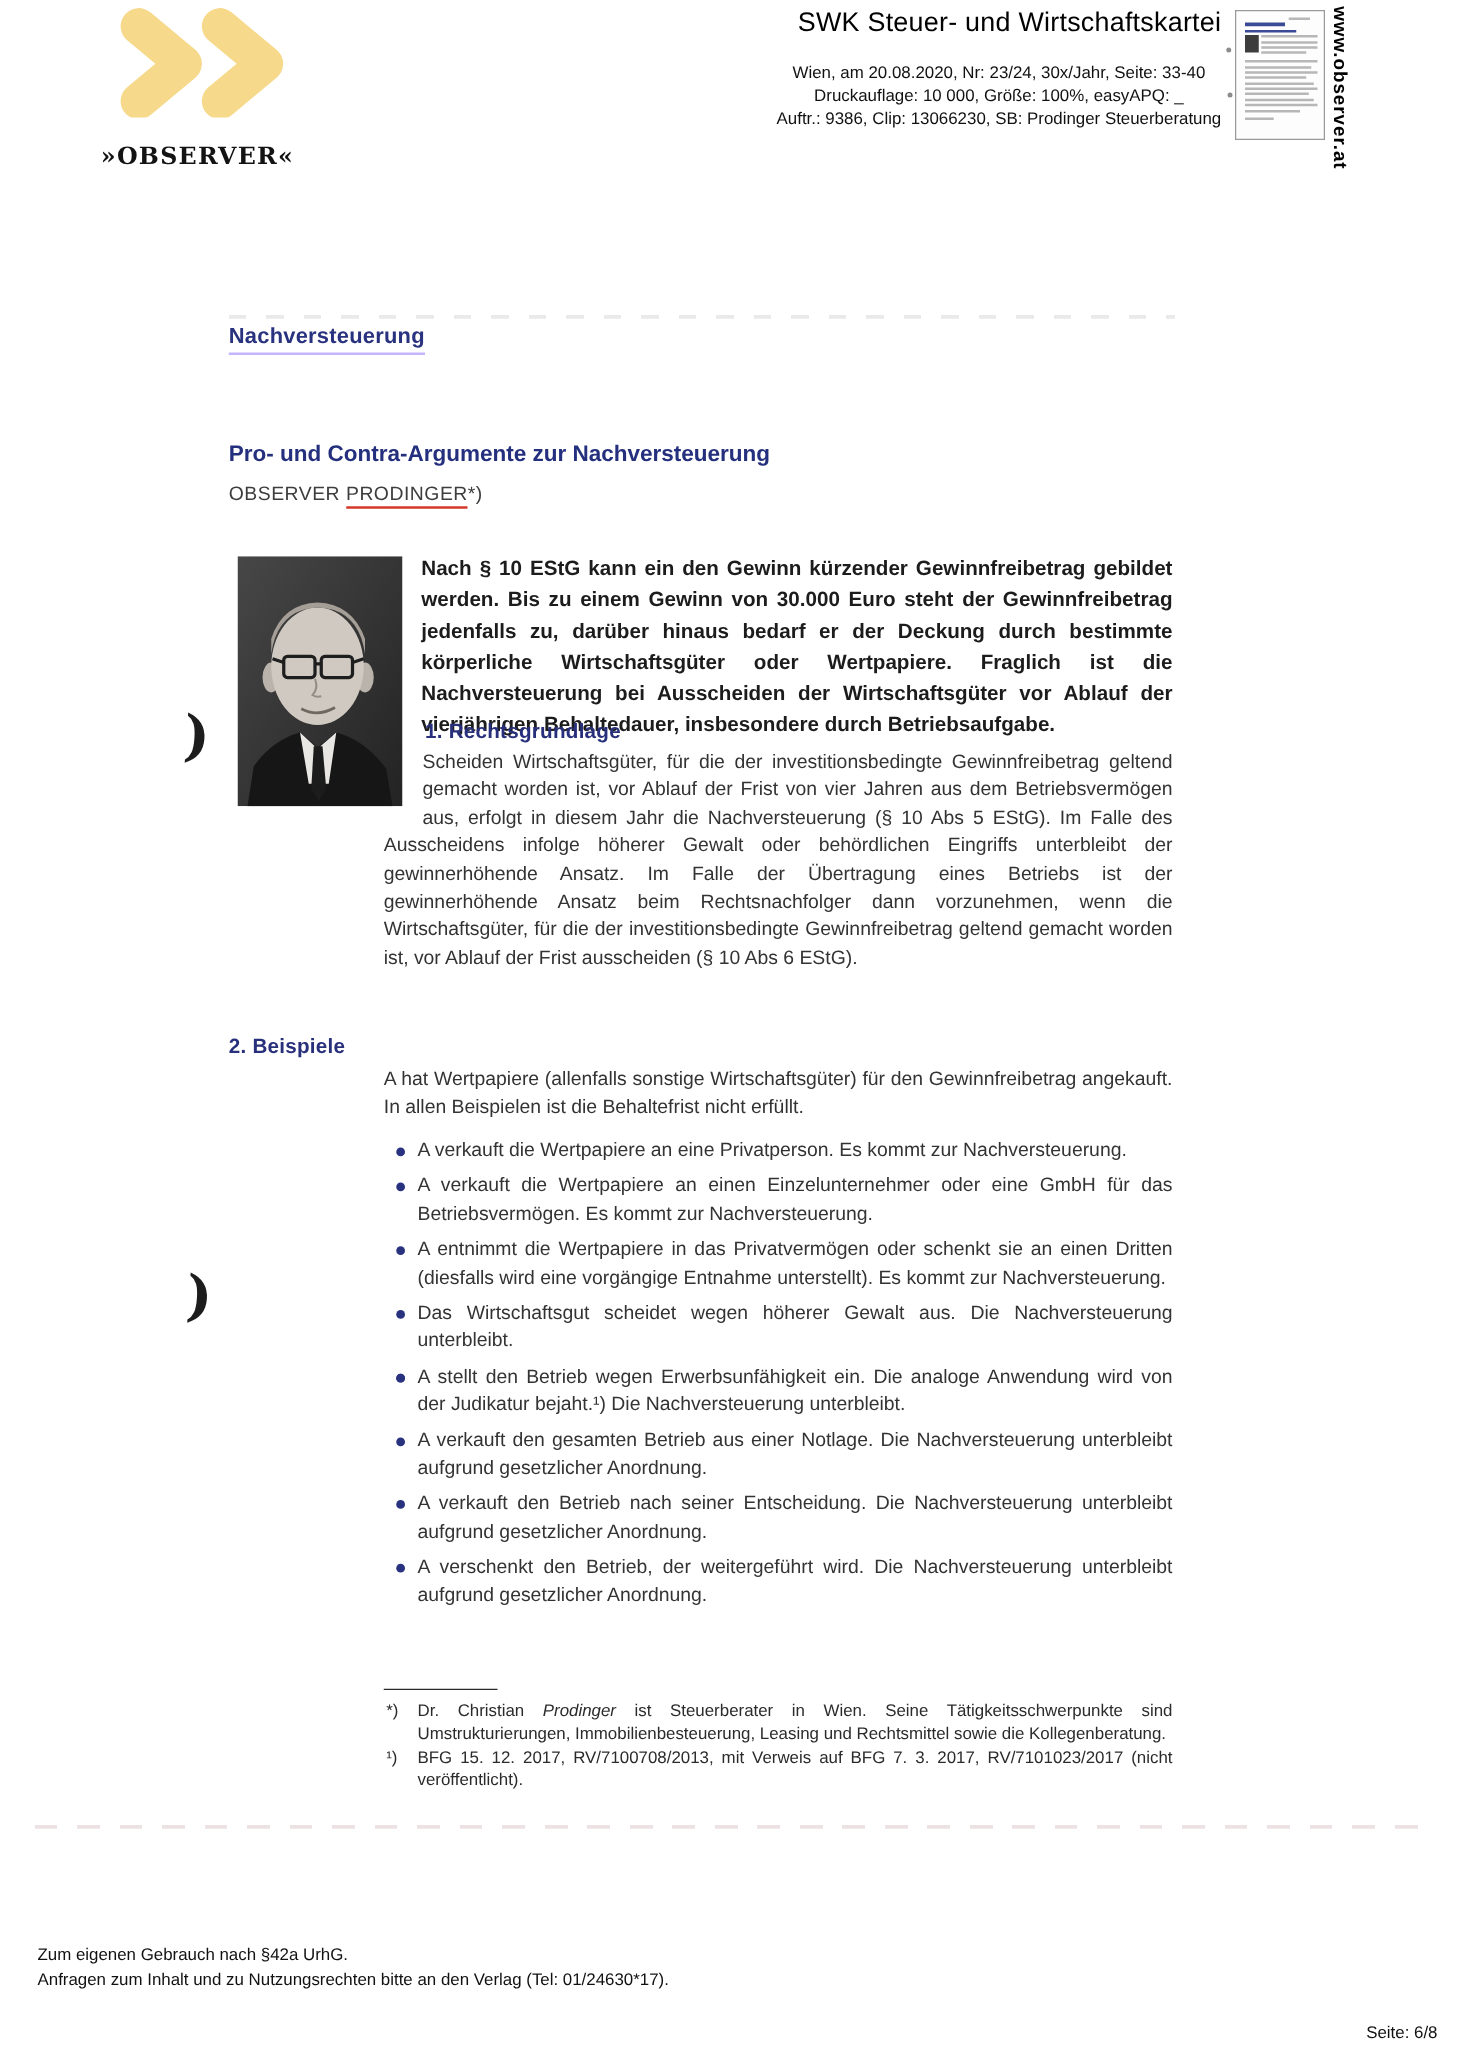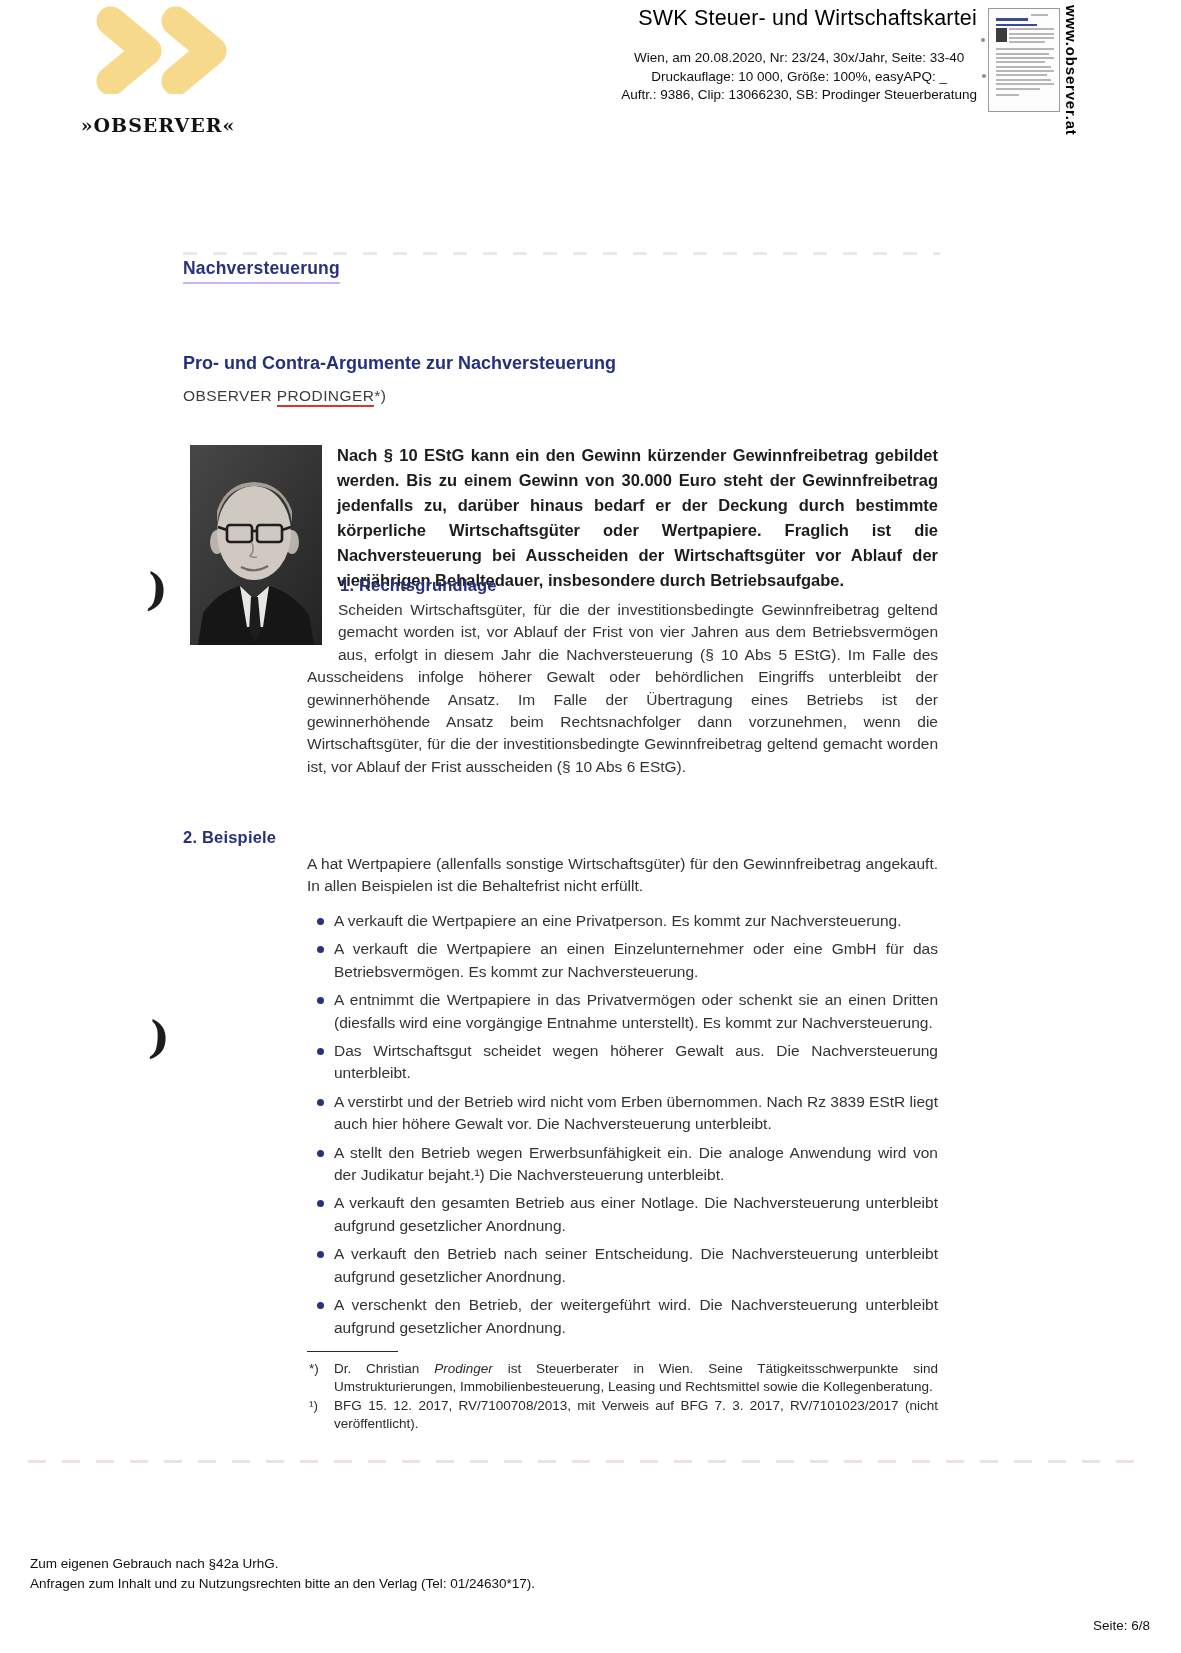--- a/index.html
+++ b/index.html
@@ -201,21 +201,21 @@
   </div>
 
   <div class="abs sec-heading h2pos">2. Beispiele</div>
   <div class="abs body-par par2">A hat Wertpapiere (allenfalls sonstige Wirtschaftsgüter) für den Gewinnfreibetrag angekauft. In allen Beispielen ist die Behaltefrist nicht erfüllt.</div>
 
   <div class="abs bullet-list">
     <div class="bullet-item"><span class="dot"></span><span>A verkauft die Wertpapiere an eine Privatperson. Es kommt zur Nachversteuerung.</span></div>
     <div class="bullet-item"><span class="dot"></span><span>A verkauft die Wertpapiere an einen Einzelunternehmer oder eine GmbH für das Betriebsvermögen. Es kommt zur Nachversteuerung.</span></div>
     <div class="bullet-item"><span class="dot"></span><span>A entnimmt die Wertpapiere in das Privatvermögen oder schenkt sie an einen Dritten (diesfalls wird eine vorgängige Entnahme unterstellt). Es kommt zur Nachversteuerung.</span></div>
     <div class="bullet-item"><span class="dot"></span><span>Das Wirtschaftsgut scheidet wegen höherer Gewalt aus. Die Nachversteuerung unterbleibt.</span></div>
-    <div class="bullet-item"><span class="dot"></span><span>A verstirbt und der Betrieb wird nicht vom Erben übernommen. Nach Rz 3839 EStR liegt auch hier höhere Gewalt vor. Die Nachversteuerung unterbleibt.</span></div>
+    <div class="bullet-item"><span class="dot"></span></div>
     <div class="bullet-item"><span class="dot"></span><span>A stellt den Betrieb wegen Erwerbsunfähigkeit ein. Die analoge Anwendung wird von der Judikatur bejaht.¹) Die Nachversteuerung unterbleibt.</span></div>
     <div class="bullet-item"><span class="dot"></span><span>A verkauft den gesamten Betrieb aus einer Notlage. Die Nachversteuerung unterbleibt aufgrund gesetzlicher Anordnung.</span></div>
     <div class="bullet-item"><span class="dot"></span><span>A verkauft den Betrieb nach seiner Entscheidung. Die Nachversteuerung unterbleibt aufgrund gesetzlicher Anordnung.</span></div>
     <div class="bullet-item"><span class="dot"></span><span>A verschenkt den Betrieb, der weitergeführt wird. Die Nachversteuerung unterbleibt aufgrund gesetzlicher Anordnung.</span></div>
   </div>
 
   <div class="abs fn-rule"></div>
   <div class="abs footnotes">
     <div class="fn">
       <span class="fn-marker">*)</span><span>Dr. Christian </span><span class="it">Prodinger</span><span> ist Steuerberater in Wien. Seine Tätigkeitsschwerpunkte sind Umstrukturierungen, Immobilienbesteuerung, Leasing und Rechtsmittel sowie die Kollegenberatung.</span>

